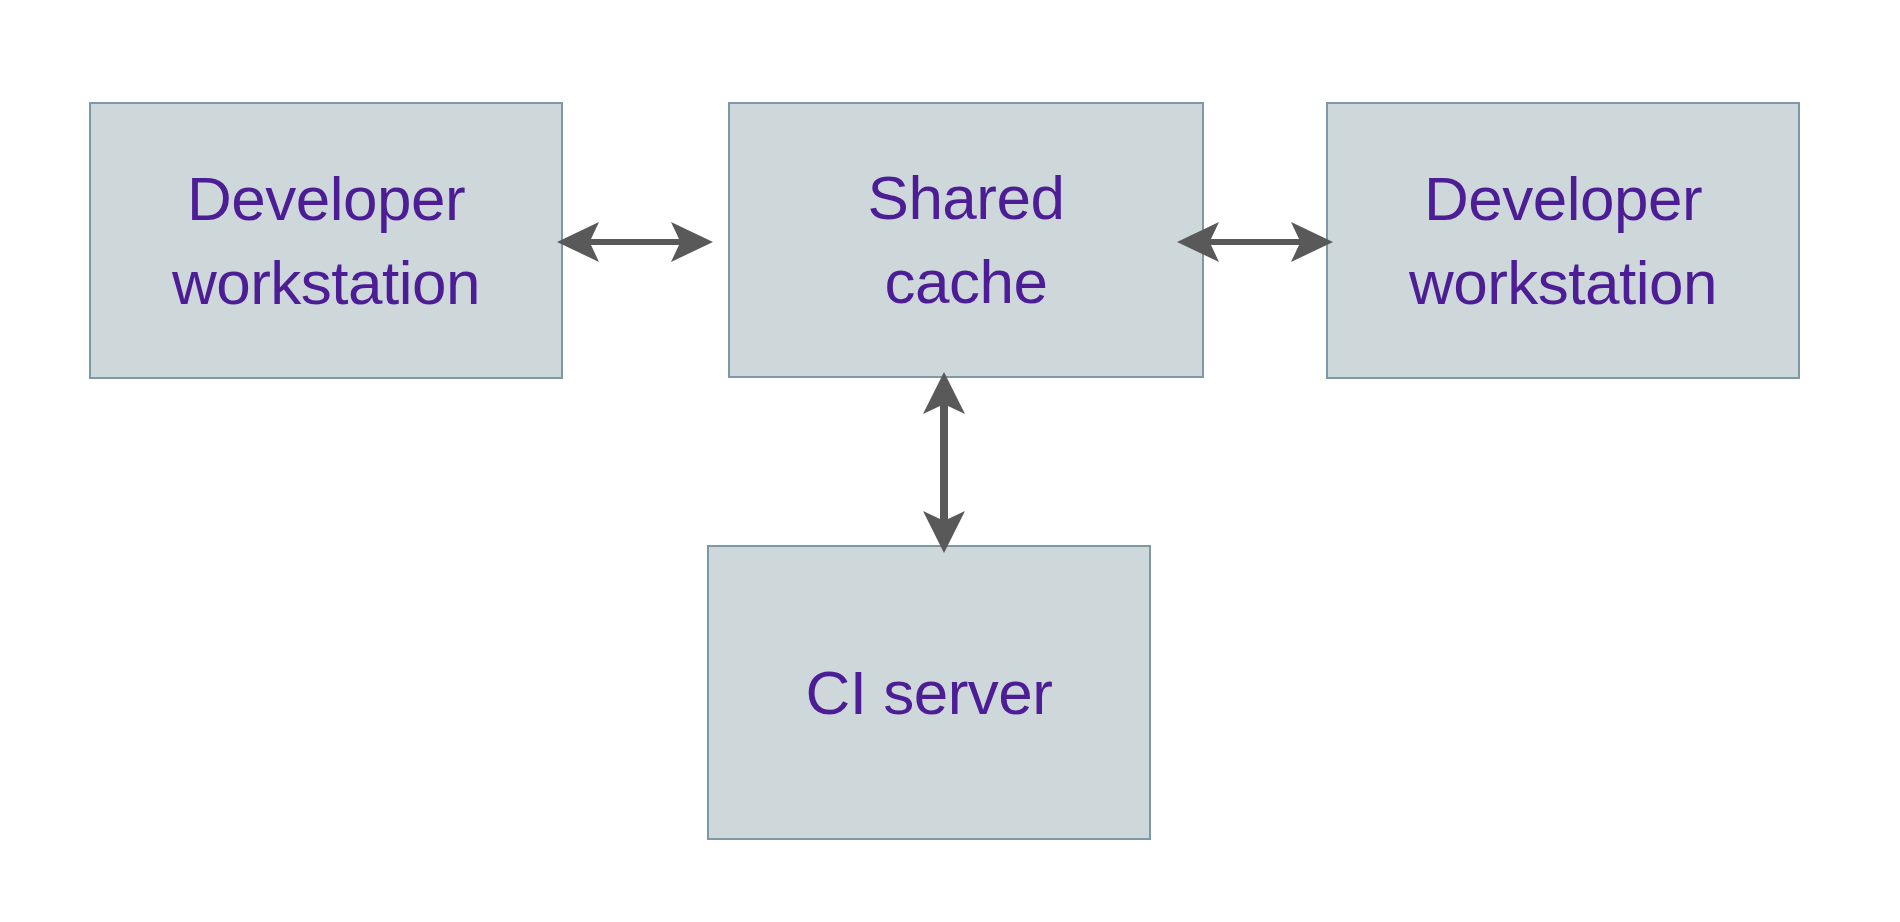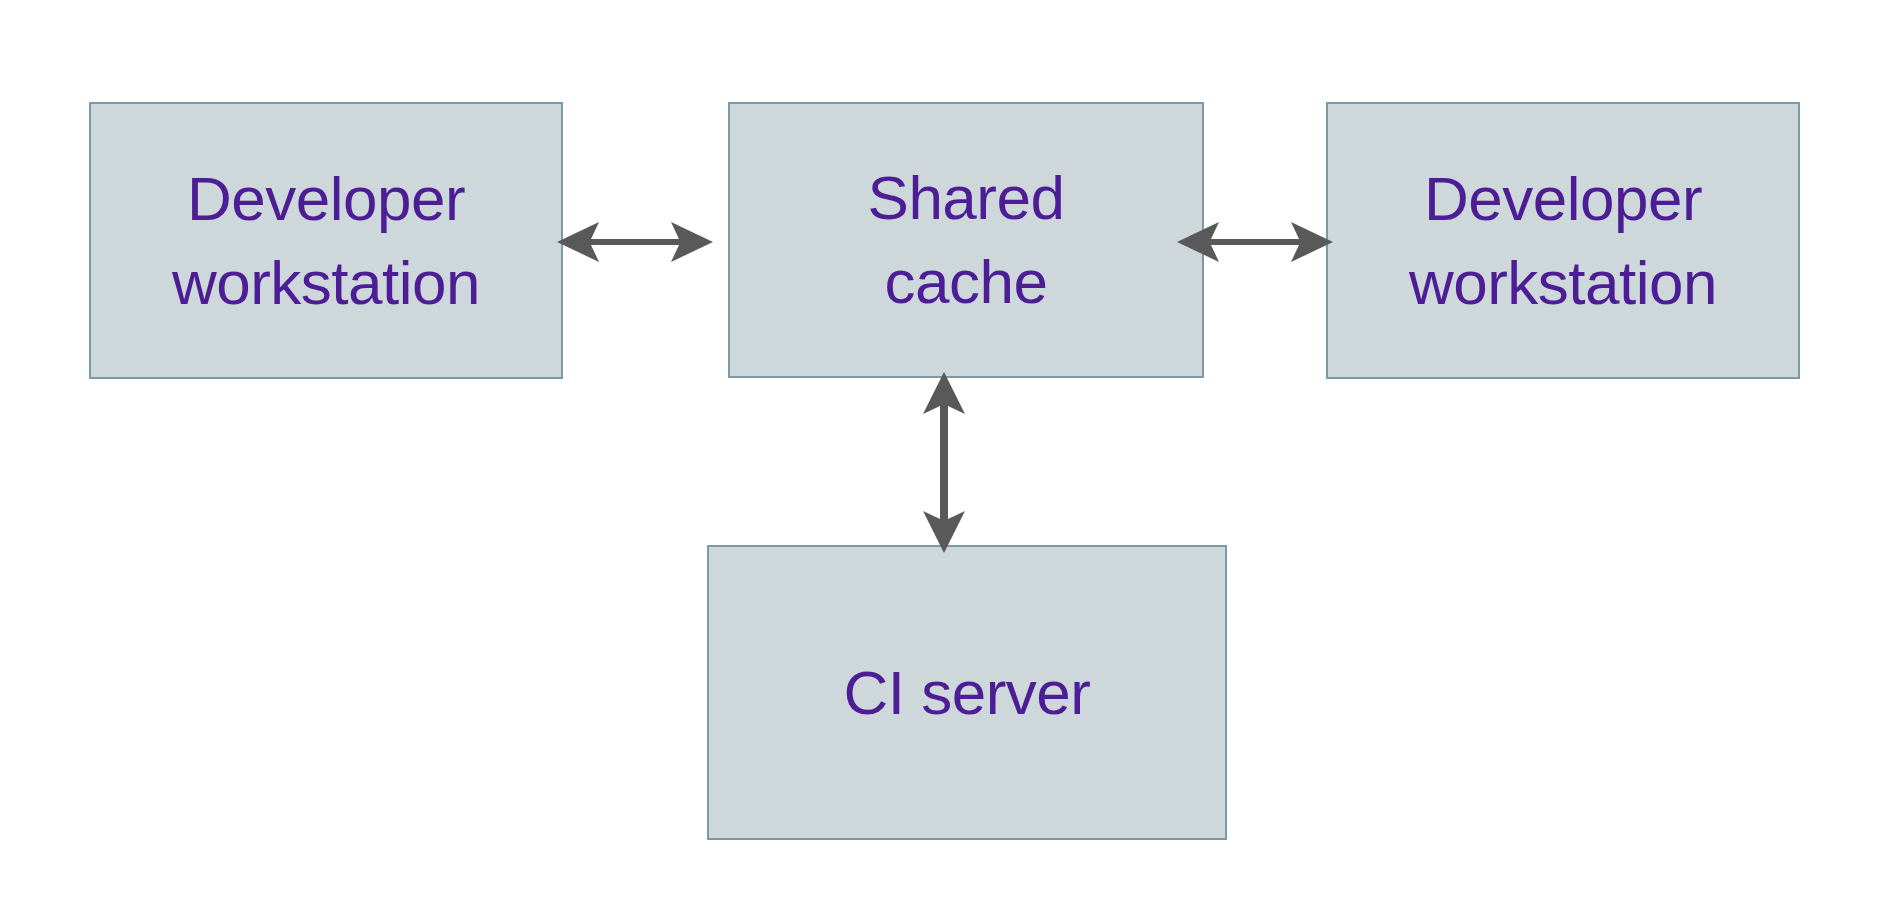--- a/index.html
+++ b/index.html
@@ -39,21 +39,21 @@
   .node-label {
     display: block;
     width: 100%;
     padding: 0 6px;
     box-sizing: border-box;
   }
   
   #node-dev-left   { left: 89px;  top: 102px; width: 474px; height: 277px; }
   #node-shared     { left: 707px; top: 102px; width: 476px; height: 276px; margin-left: 21px; }
   #node-dev-right  { left: 1326px;top: 102px; width: 474px; height: 277px; }
-  #node-ci         { left: 707px; top: 545px; width: 520px; height: 295px; }
+  #node-ci         { left: 707px; top: 545px; width: 444px; height: 295px; }
 
   
   .connector {
     position: absolute;
     overflow: visible;
   }
   #conn-left-shared  { left: 555px;  top: 206px; width: 160px; height: 72px; }
   #conn-shared-right { left: 1175px; top: 206px; width: 160px; height: 72px; }
   #conn-shared-ci    { left: 908px;  top: 370px; width: 72px;  height: 185px; }
 

